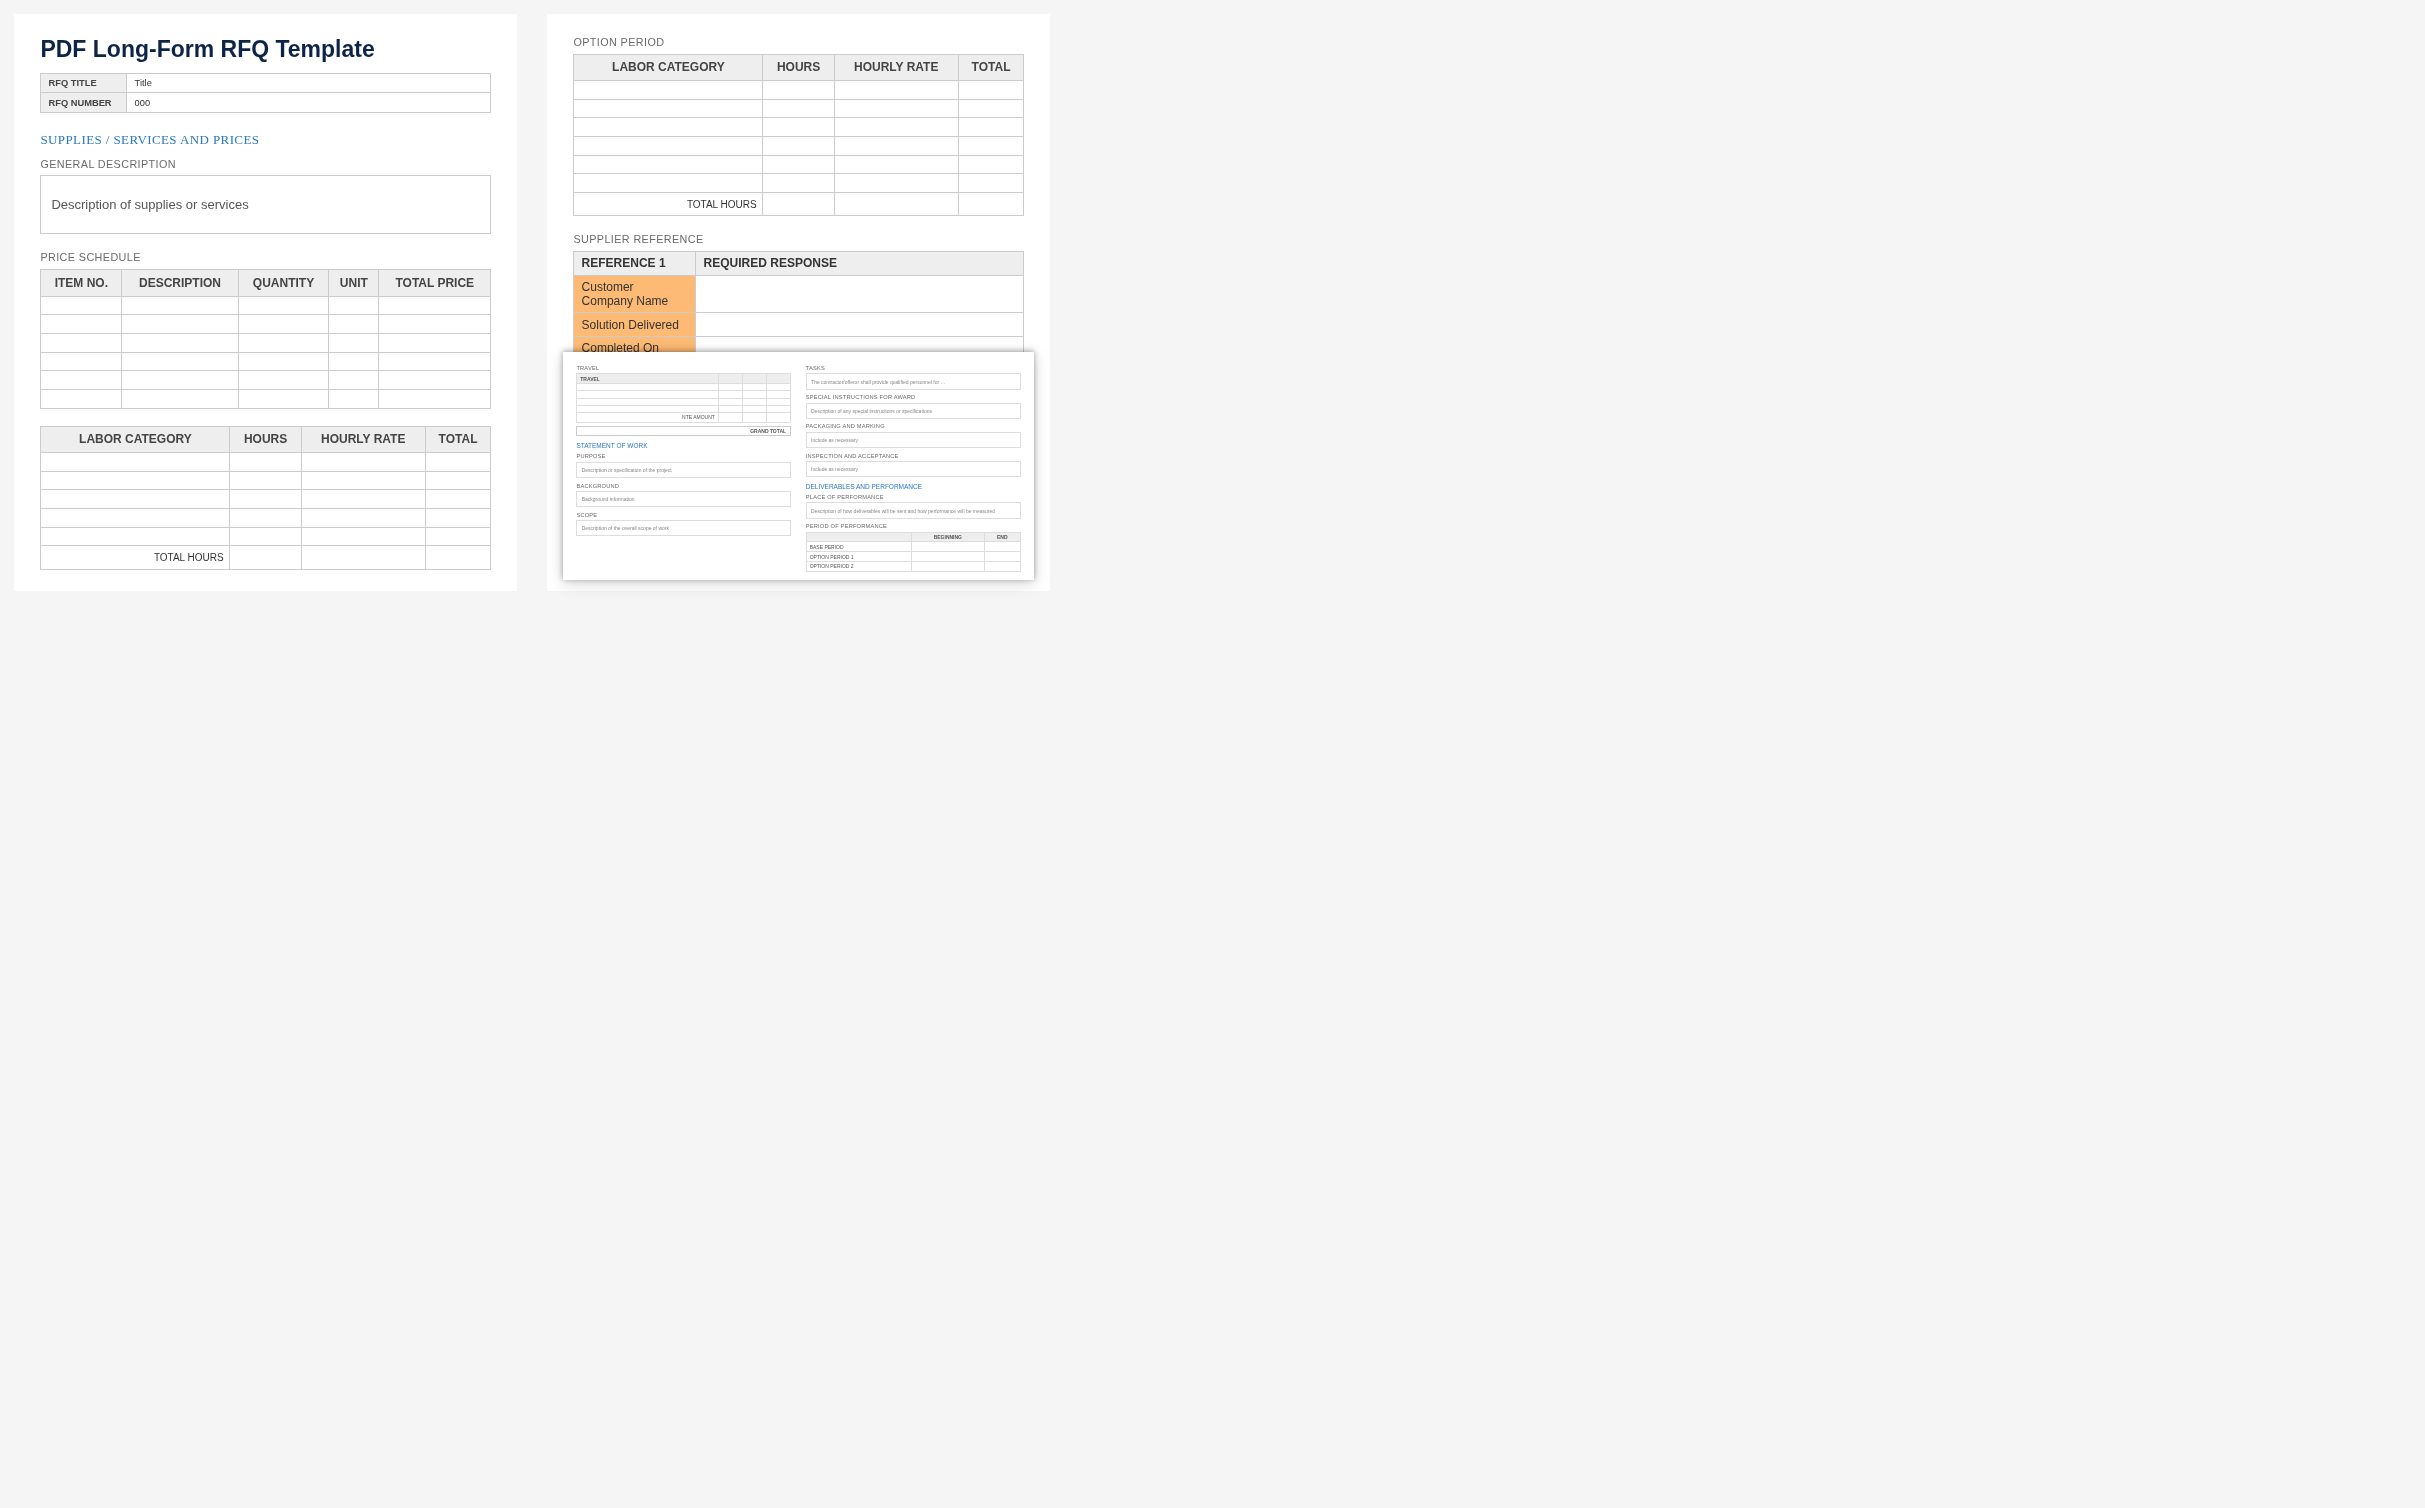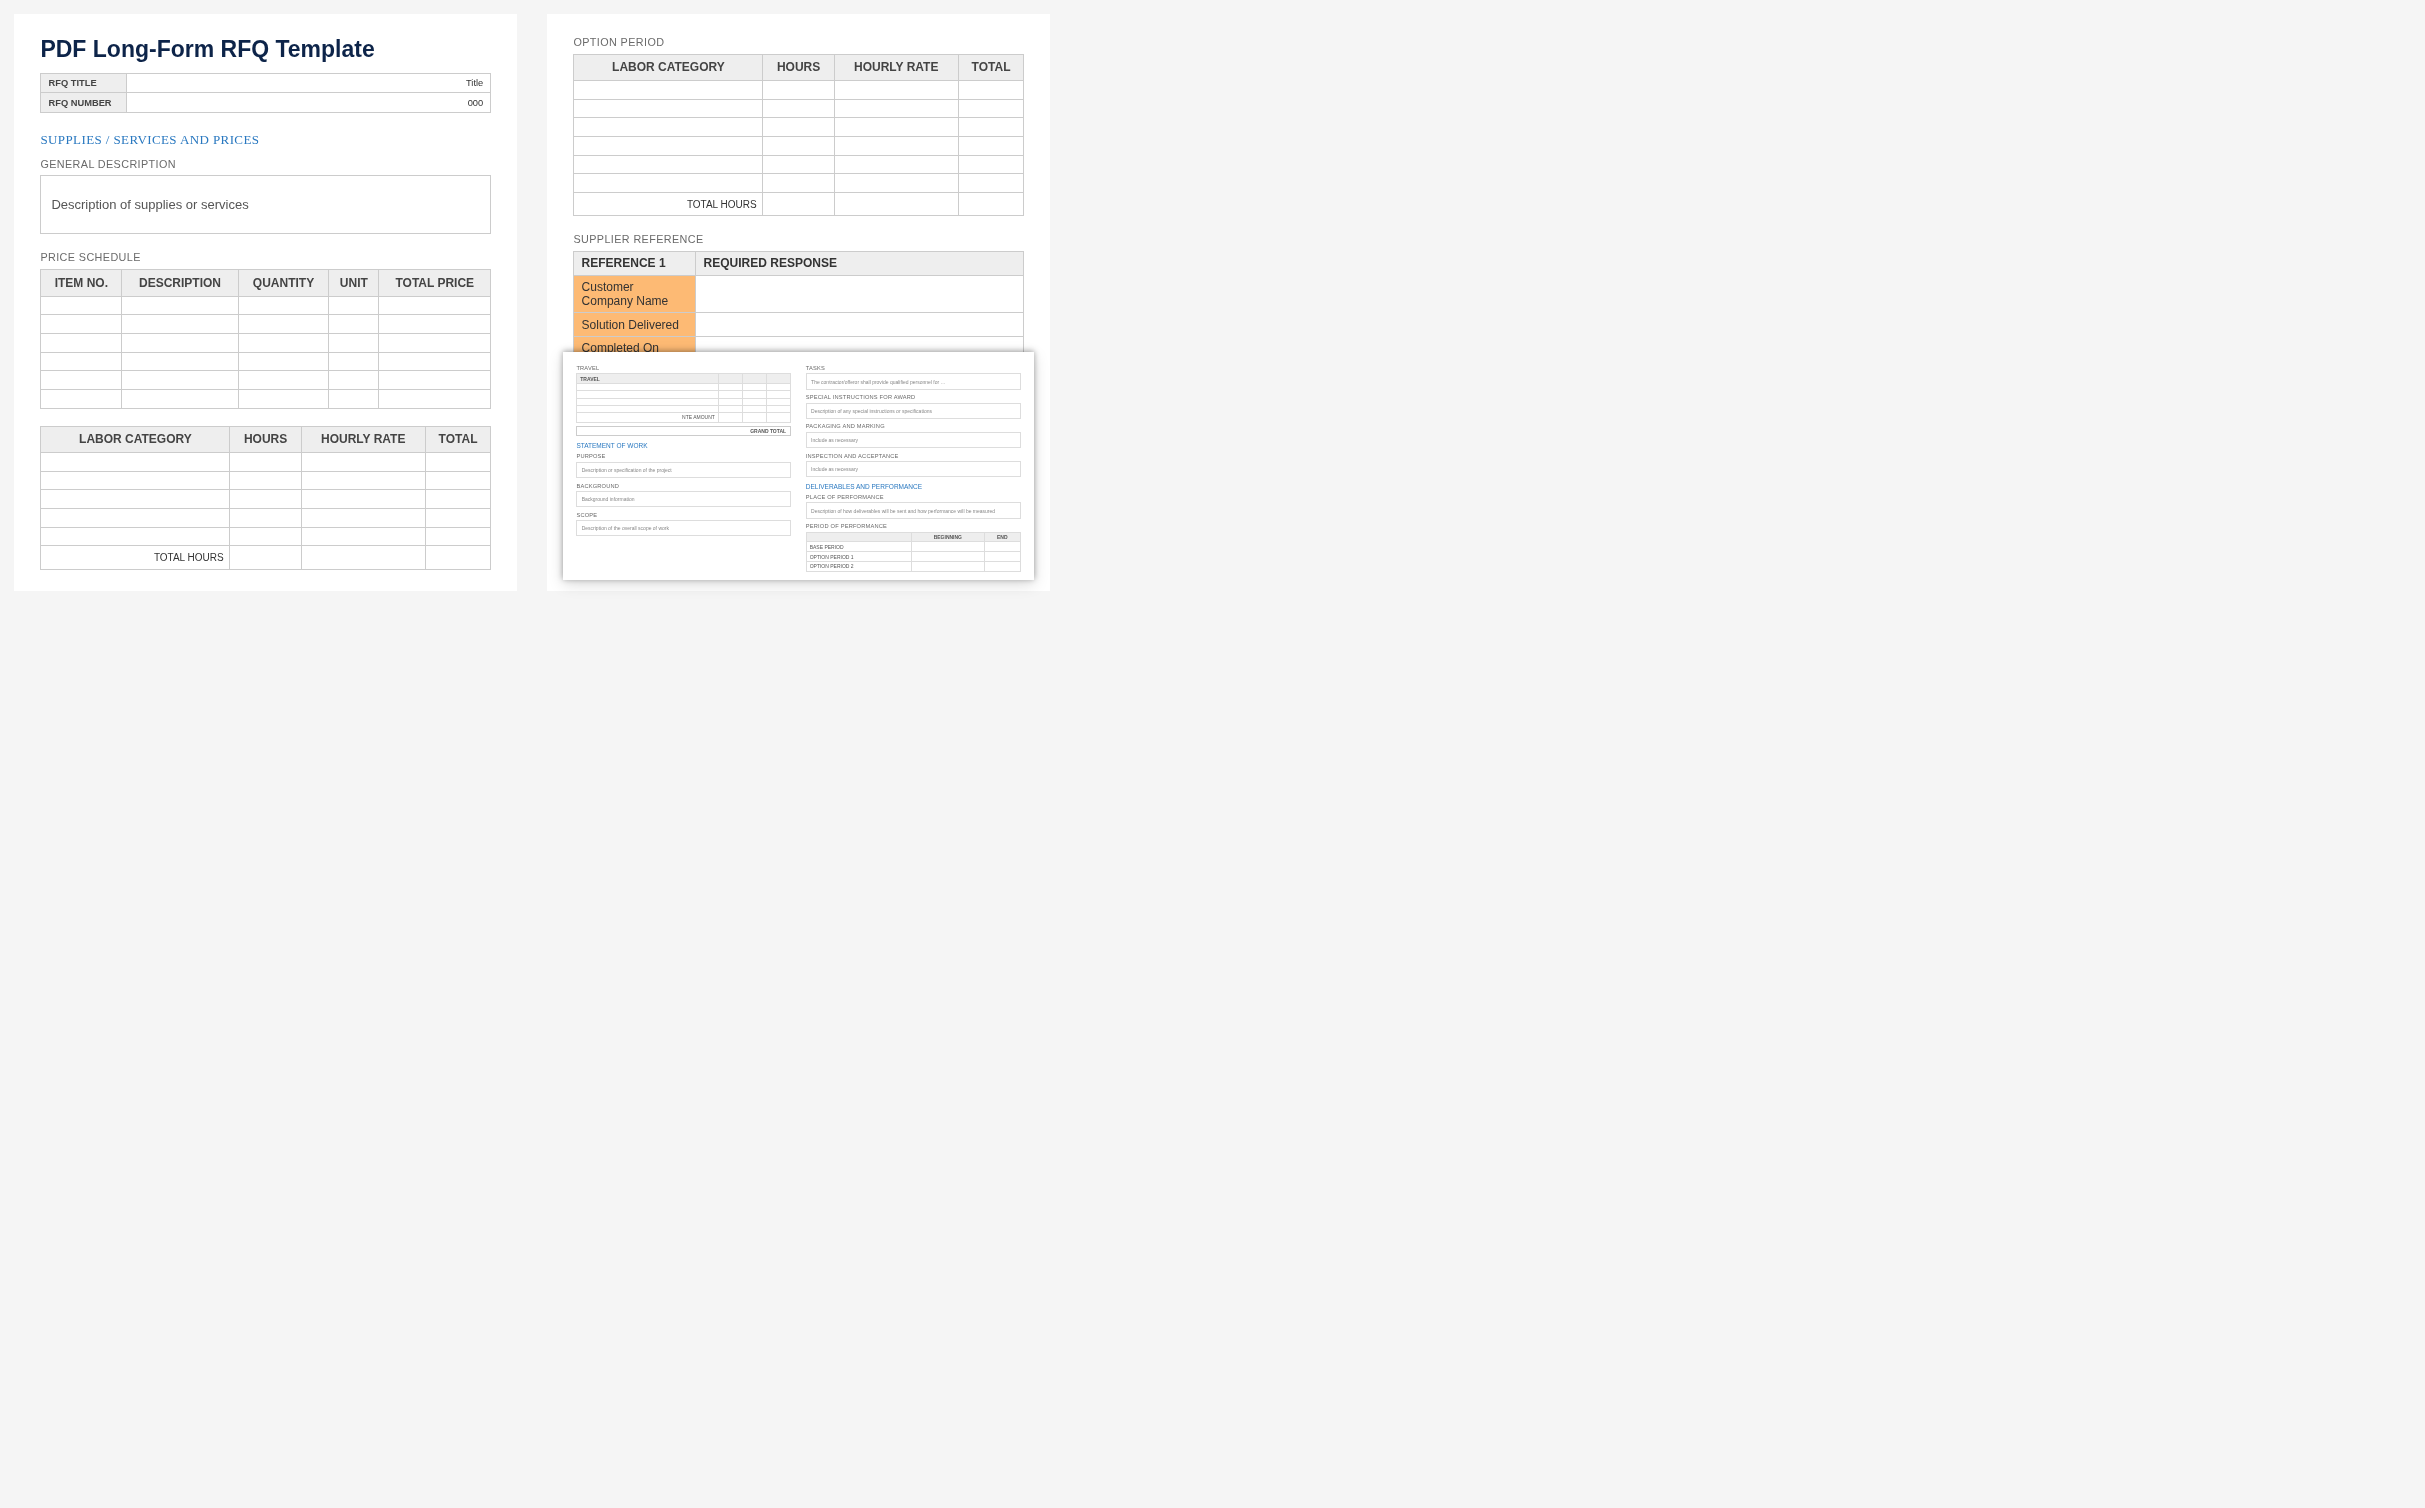--- a/index.html
+++ b/index.html
@@ -26,21 +26,20 @@
     font-size: 23px;
     font-weight: 700;
     color: #0d2449;
     margin-bottom: 10px;
   }
   table { border-collapse: collapse; width: 100%; }
   .meta-table td, .meta-table th {
     border: 0.7px solid #ccc;
     padding: 4.3px 7.2px;
     font-size: 9.3px;
-    text-align: right;
   }
   .meta-table th {
     background: #eee;
     text-align: left;
     width: 86px;
     color:#444;
     font-weight:600;
   }
   .h2-blue {
     color: #2978c0;

